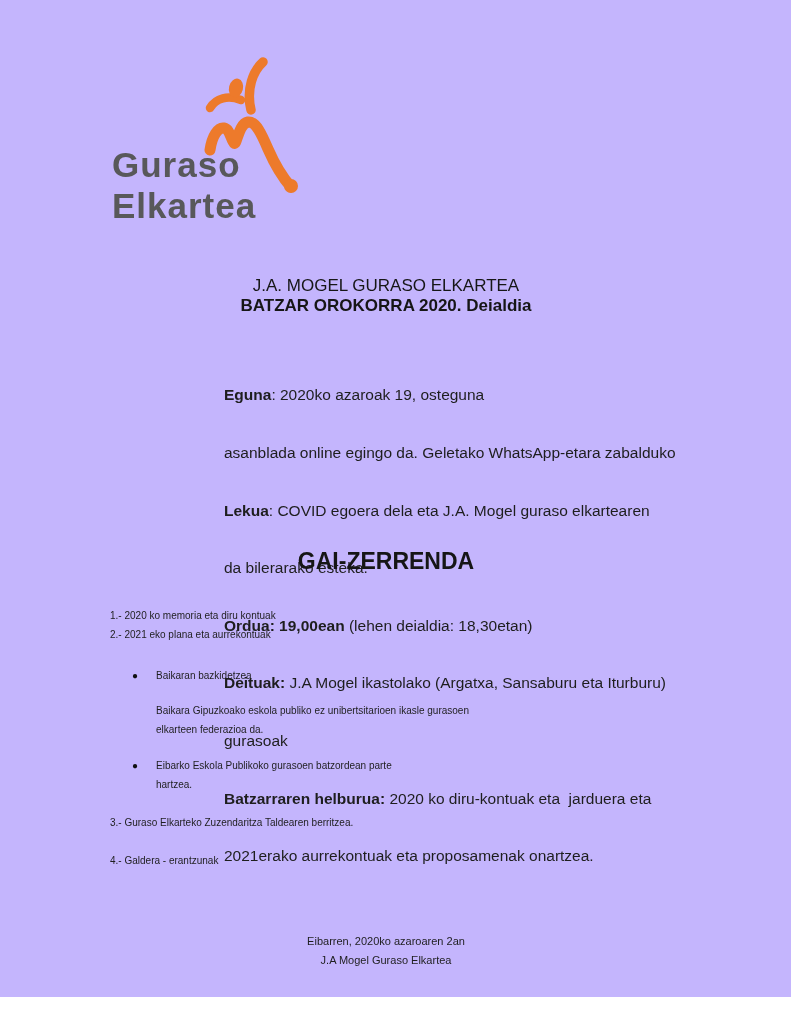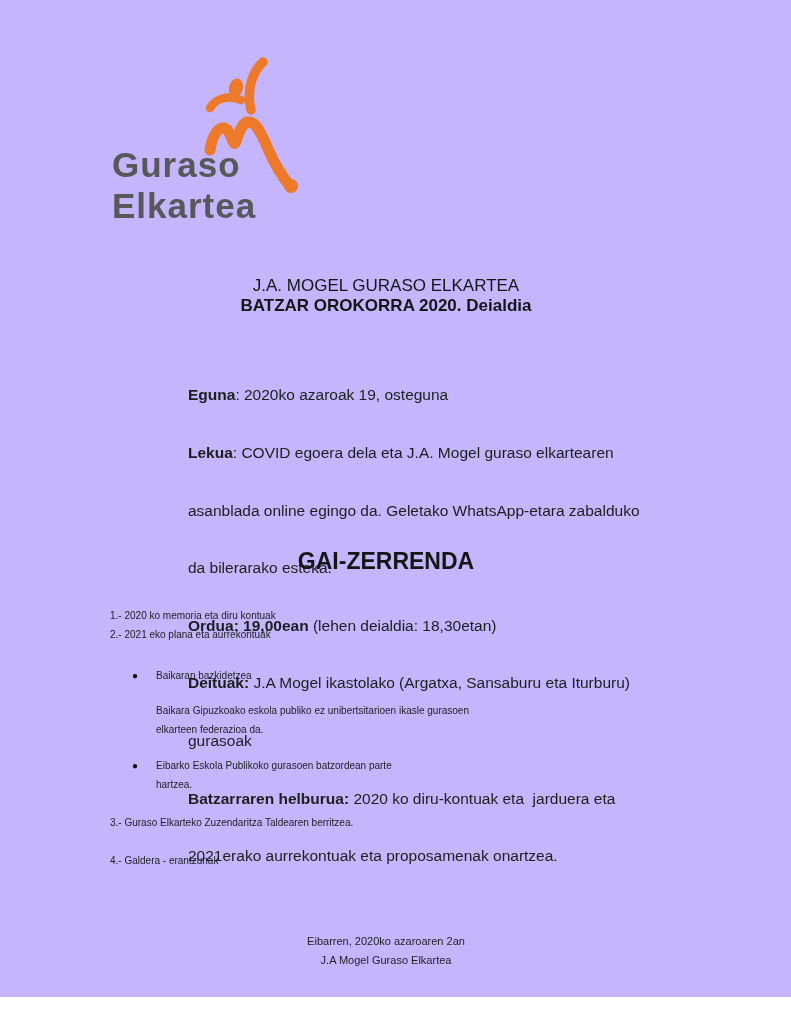--- a/index.html
+++ b/index.html
@@ -29,21 +29,21 @@
     color:#161616;
     margin-top:12px;
   }
   .title-line2{font-weight:bold;}
   
   .details-block{
     left:188px;top:347px;width:500px;
     font-size:15.5px;line-height:19.2px;
     white-space:pre-wrap;
   }
-  .dline b{font-weight:bold;}
+  .dline b{font-weight:bold;margin-left:36px;}
   
   .gai-heading{
     left:0;top:548px;width:772px;
     text-align:center;
     font-weight:bold;font-size:23px;
     color:#161616;
   }
   .body-text{font-size:10px;line-height:19.2px;white-space:pre-wrap;}
   .items-12{left:110px;top:606px;}
   .bullet-marker{
@@ -85,22 +85,22 @@
   <div class="abs logo-text" style="top:147px;">Guraso</div>
   <div class="abs logo-text" style="top:188px;">Elkartea</div>
 
   <div class="abs title-block">
     <div class="title-line1">J.A. MOGEL GURASO ELKARTEA</div>
     <div class="title-line2">BATZAR OROKORRA 2020. Deialdia</div>
   </div>
 
   <div class="abs details-block">
     <div class="dline"><b>Eguna</b><span>: 2020ko azaroak 19, osteguna</span></div>
+    <div class="dline"><b></b><span>asanblada online egingo da. Geletako WhatsApp-etara zabalduko</span></div>
     <div class="dline"><b>Lekua</b><span>: COVID egoera dela eta J.A. Mogel guraso elkartearen</span></div>
-    <div class="dline"><b></b><span>asanblada online egingo da. Geletako WhatsApp-etara zabalduko</span></div>
     <div class="dline"><b></b><span>da bilerarako esteka.</span></div>
     <div class="dline"><b>Ordua: 19,00ean</b><span> (lehen deialdia: 18,30etan)</span></div>
     <div class="dline"><b>Deituak:</b><span> J.A Mogel ikastolako (Argatxa, Sansaburu eta Iturburu)</span></div>
     <div class="dline"><b></b><span>gurasoak</span></div>
     <div class="dline"><b>Batzarraren helburua:</b><span> 2020 ko diru-kontuak eta  jarduera eta</span></div>
     <div class="dline"><b></b><span>2021erako aurrekontuak eta proposamenak onartzea.</span></div>
   </div>
 
   <div class="abs gai-heading">GAI-ZERRENDA</div>
 

